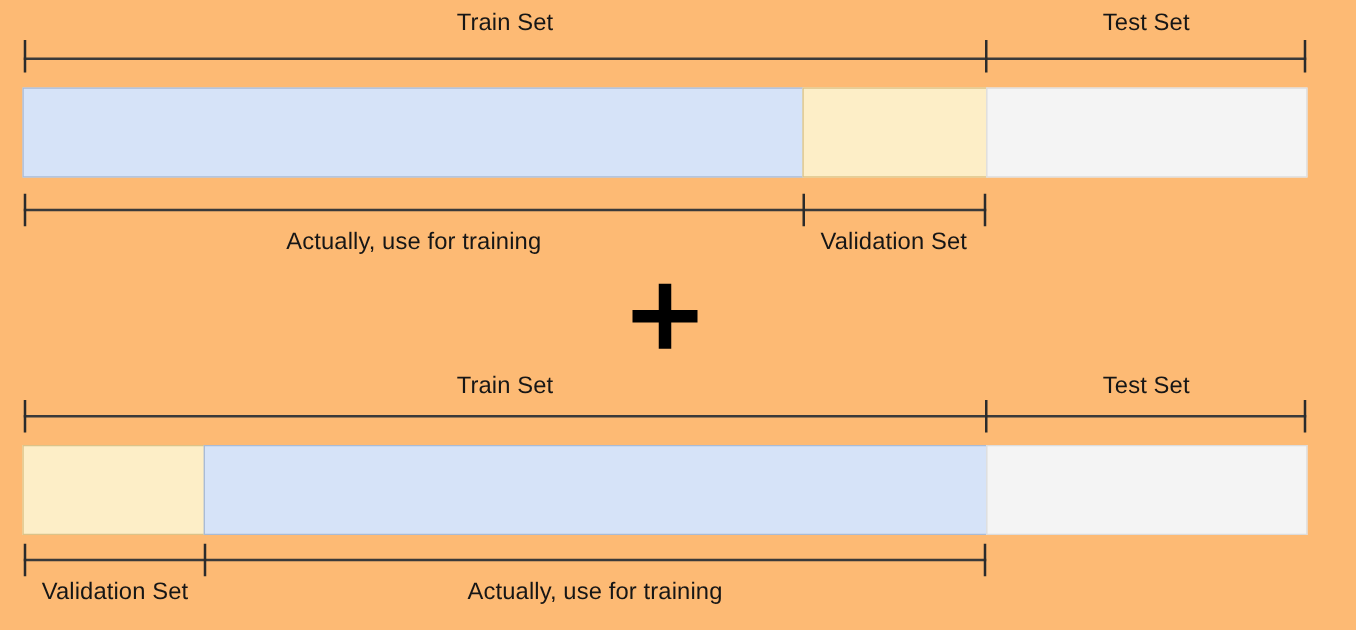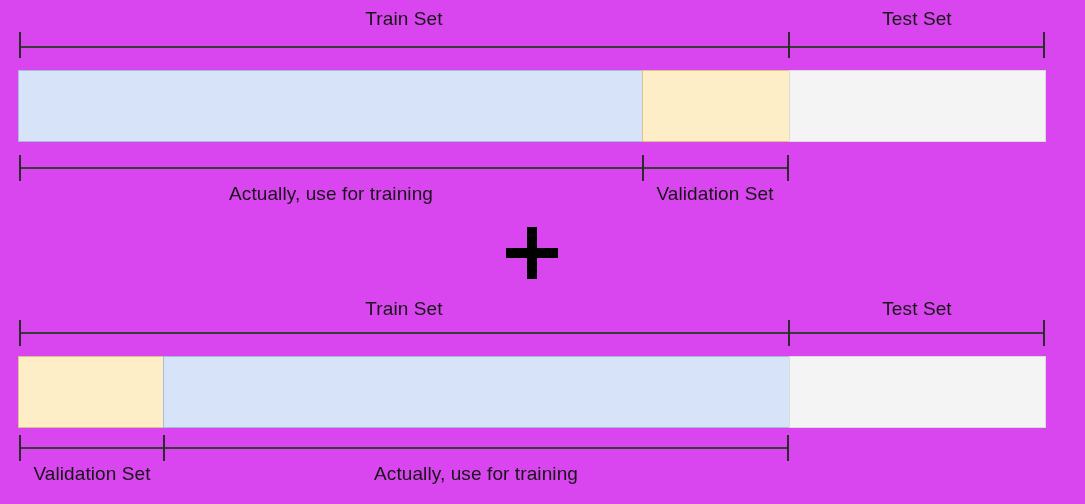--- a/index.html
+++ b/index.html
@@ -8,21 +8,21 @@
     background: #ffffff;
   }
   body {
     font-family: "Liberation Sans", sans-serif;
     color: #000000;
   }
   #canvas {
     position: relative;
     width: 1085px;
     height: 504px;
-    background: #d946ef;
+    background: #fdba74;
     overflow: hidden;
   }
 
   
   .abs { position: absolute; }
 
   .label {
     position: absolute;
     font-size: 19px;
     line-height: 22px;

